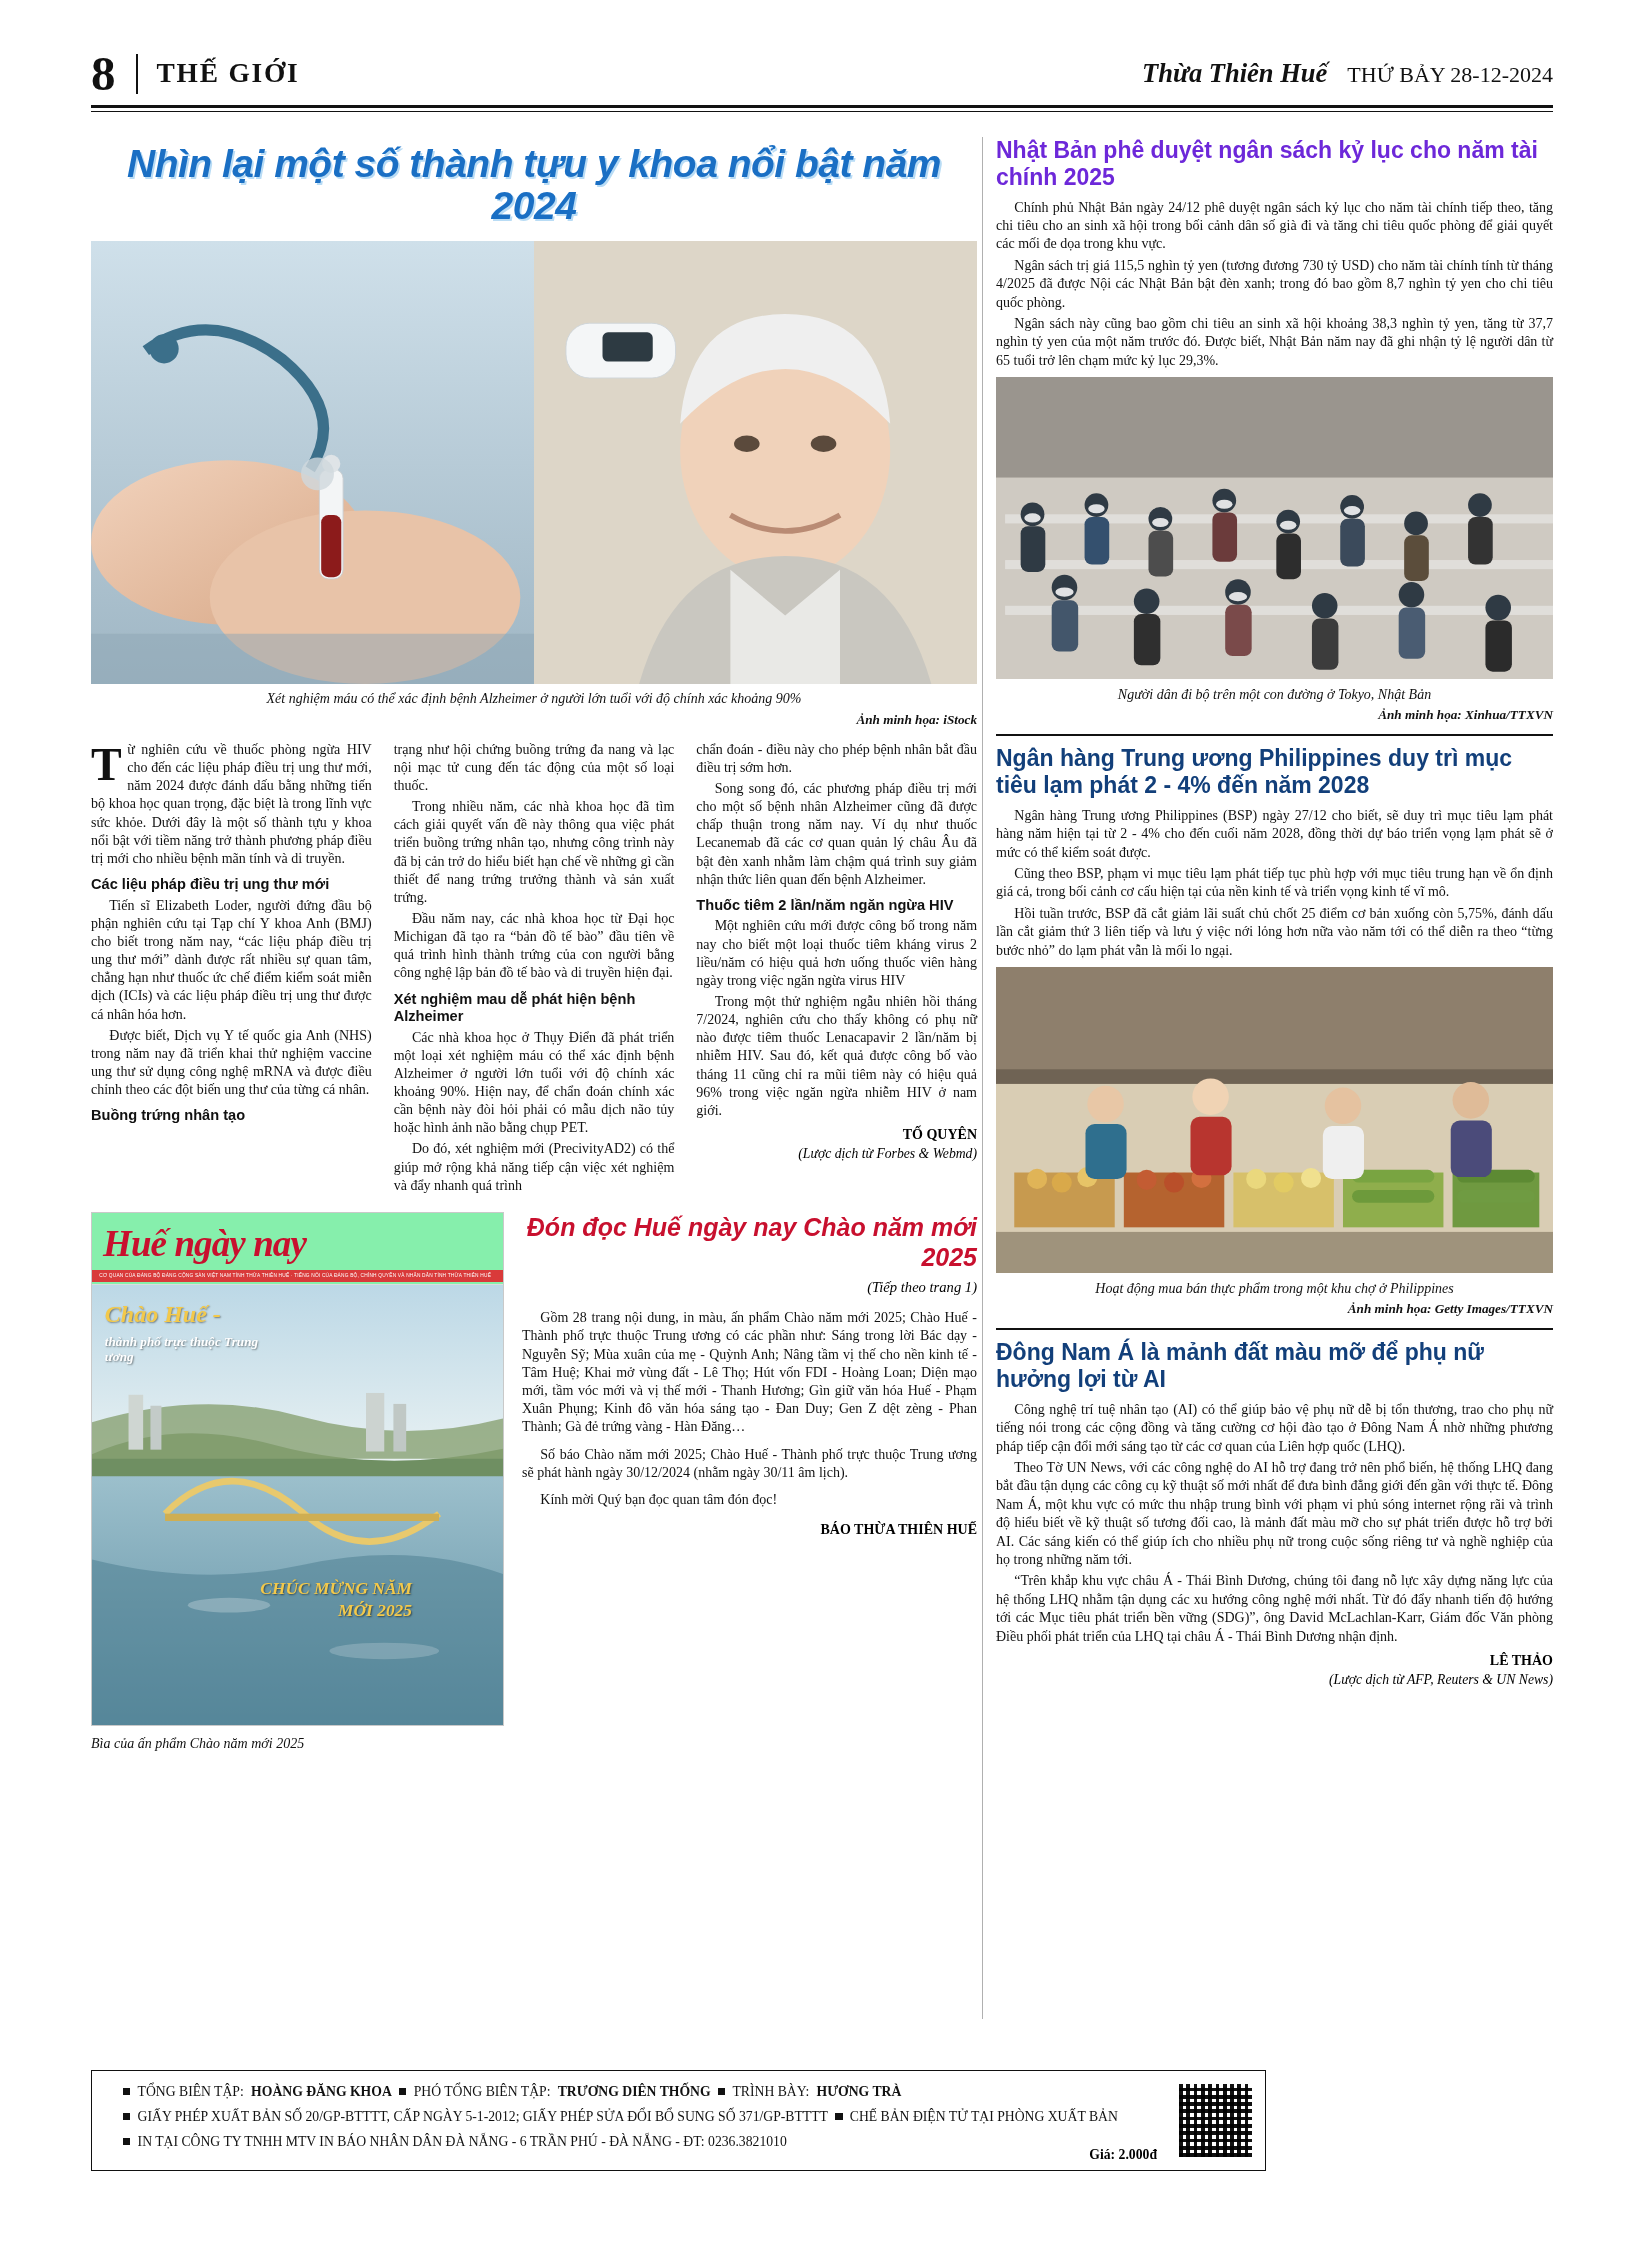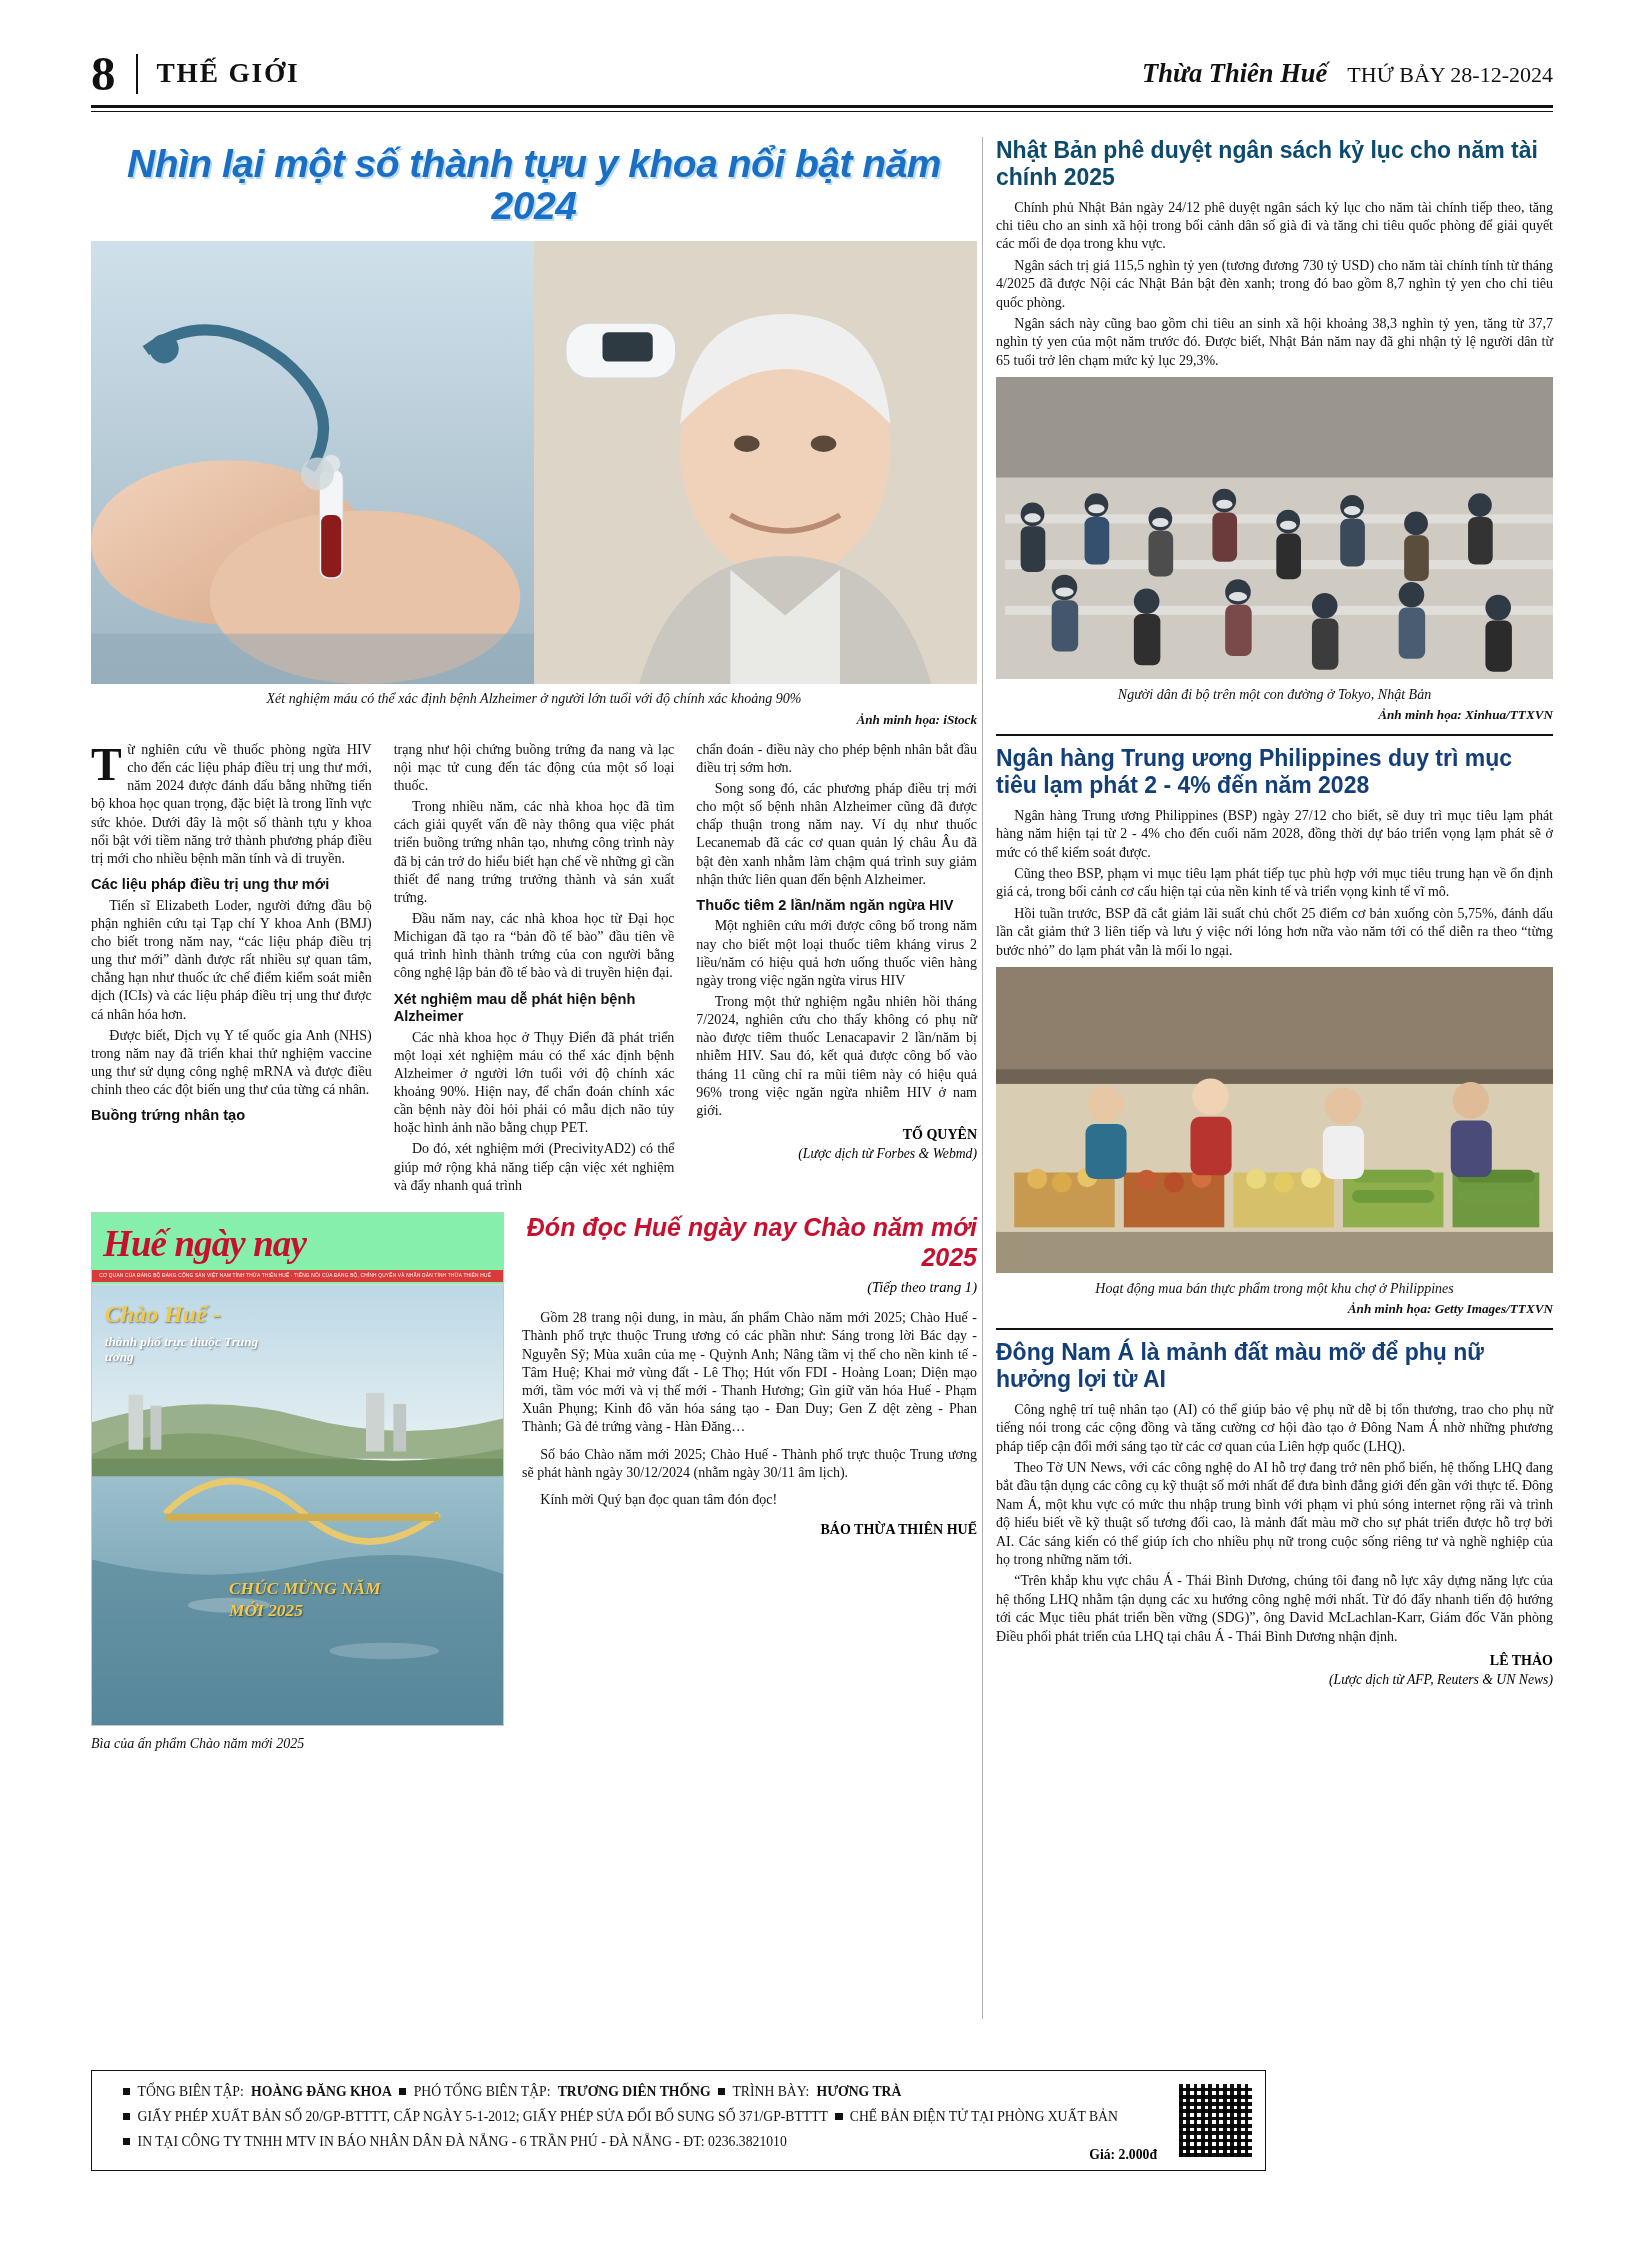--- a/index.html
+++ b/index.html
@@ -72,21 +72,21 @@
   }
   .signature{
     font-family:"Liberation Serif", serif;font-weight:bold;font-size:14px;text-align:right;margin-top:7.3px;
   }
   .signature-it{
     font-family:"Liberation Serif", serif;font-style:italic;font-size:13.7px;text-align:right;margin-top:1.8px;line-height:1.25;
   }
 
   
   .rhead{
-    font-family:"Liberation Sans", sans-serif;font-weight:bold;font-size:23px;line-height:1.18;color:#0c4a6e;
+    font-family:"Liberation Sans", sans-serif;font-weight:bold;font-size:23px;line-height:1.18;color:#6d28d9;
     margin:0 0 7.3px 0;
   }
   .rhead.blue{color:#123f7a;}
   .rule-b{height:1.8px;background:#111;margin:11px 0 9.1px 0;}
   p.rbody{
     font-family:"Liberation Serif", serif;font-size:14px;line-height:1.32;color:#111;text-align:justify;
     margin:0 0 2.7px 0;text-indent:18.3px;
   }
 
   
@@ -116,21 +116,21 @@
     letter-spacing:0.2px;
   }
   .cover-photo{position:absolute;left:0;top:72px;width:411px;height:440px;overflow:hidden;}
   .cover-overlay{
     position:absolute;left:12.8px;top:88px;width:183px;
     font-family:Liberation Serif, serif;color:#f3c94b;font-weight:bold;font-style:italic;font-size:24px;
     line-height:1.15;text-shadow:0.9px 0.9px 1.8px rgba(0,0,0,.45);
   }
   .cover-overlay small{display:block;font-size:13.2px;color:#fff;font-weight:bold;margin-top:5.5px;}
   .cover-ny{
-    position:absolute;left:137px;top:365px;width:183px;text-align:left;
+    position:absolute;left:137px;top:365px;width:183px;text-align:right;
     font-family:"Liberation Serif", serif;color:#f3c94b;font-style:italic;font-weight:bold;font-size:17.4px;
     text-shadow:0.9px 0.9px 1.8px rgba(0,0,0,.5);line-height:1.25;
   }
 
   
   .footer-box{
     position:absolute;left:91px;top:2070px;width:1175px;height:101px;border:1.8px solid #111;box-sizing:border-box;
   }
   .footer-line{
     font-family:"Liberation Serif", serif;font-size:13.7px;color:#111;display:flex;align-items:center;gap:7.3px;

